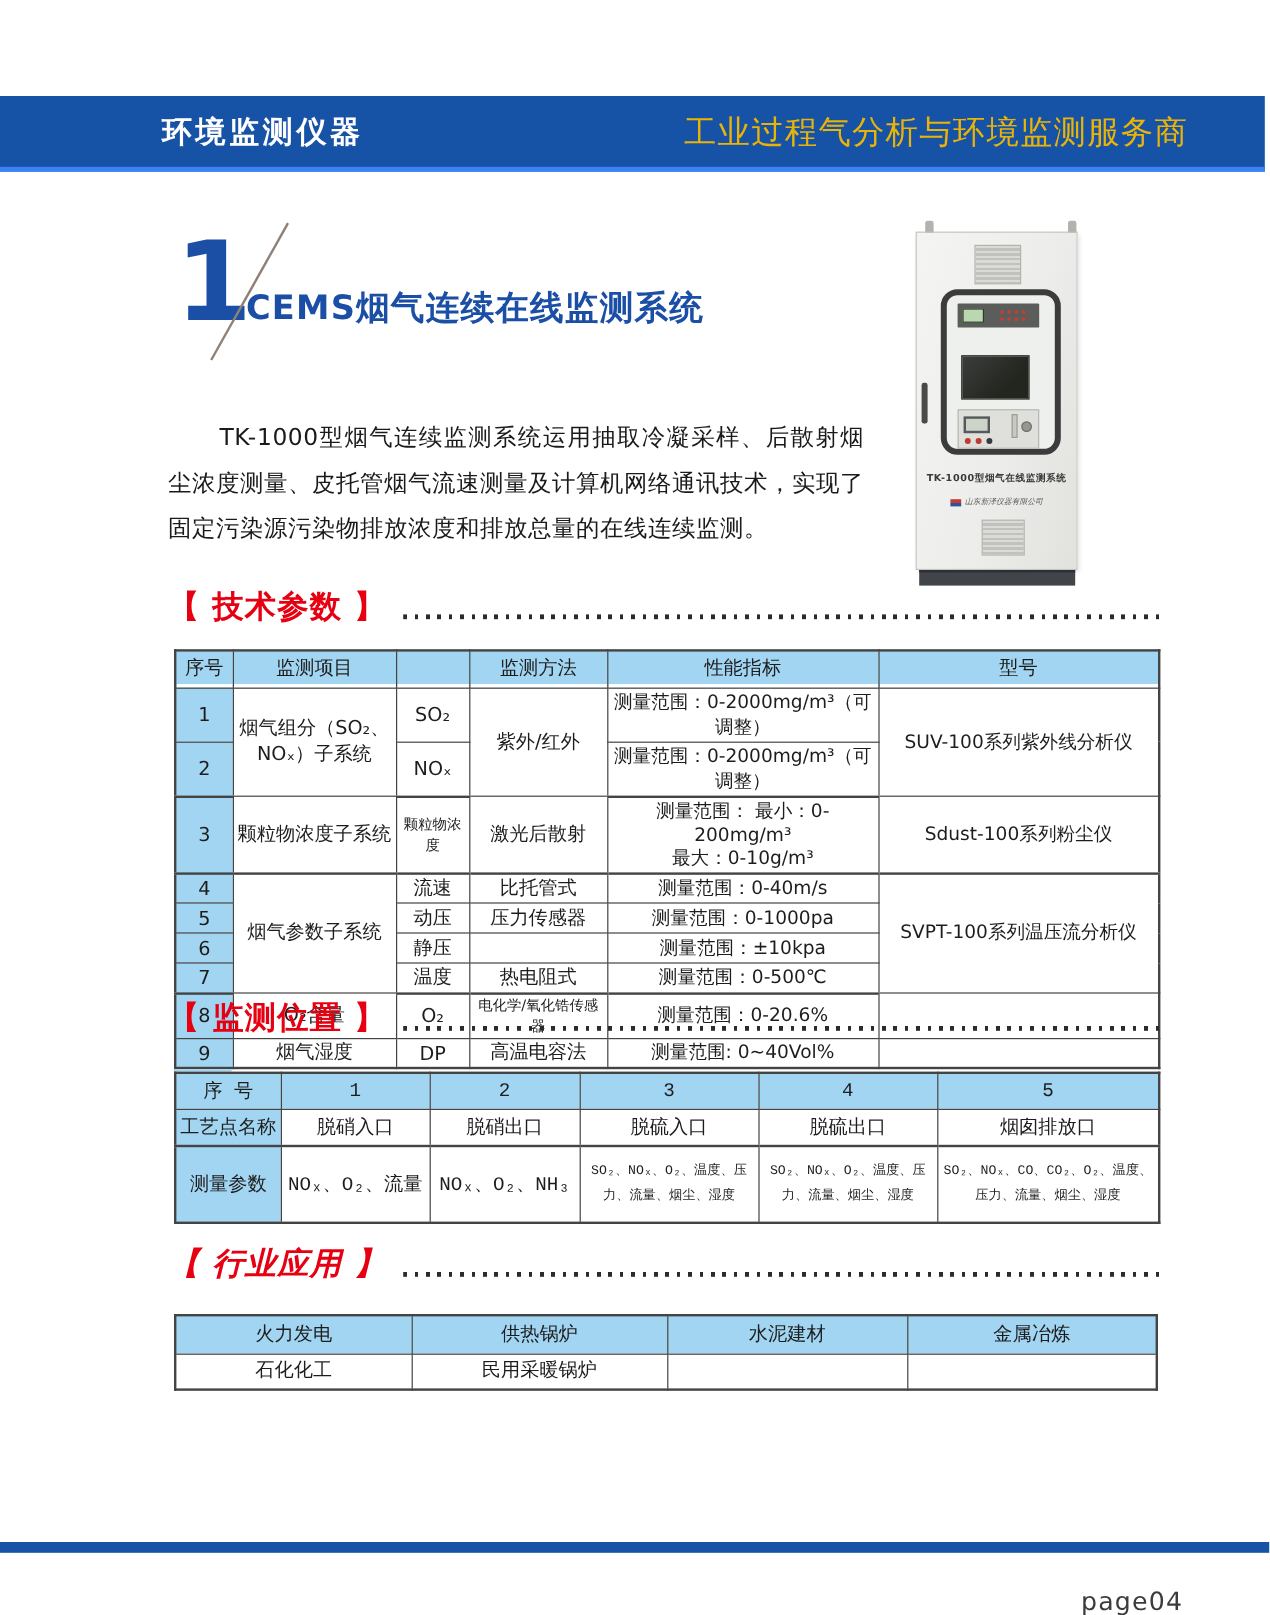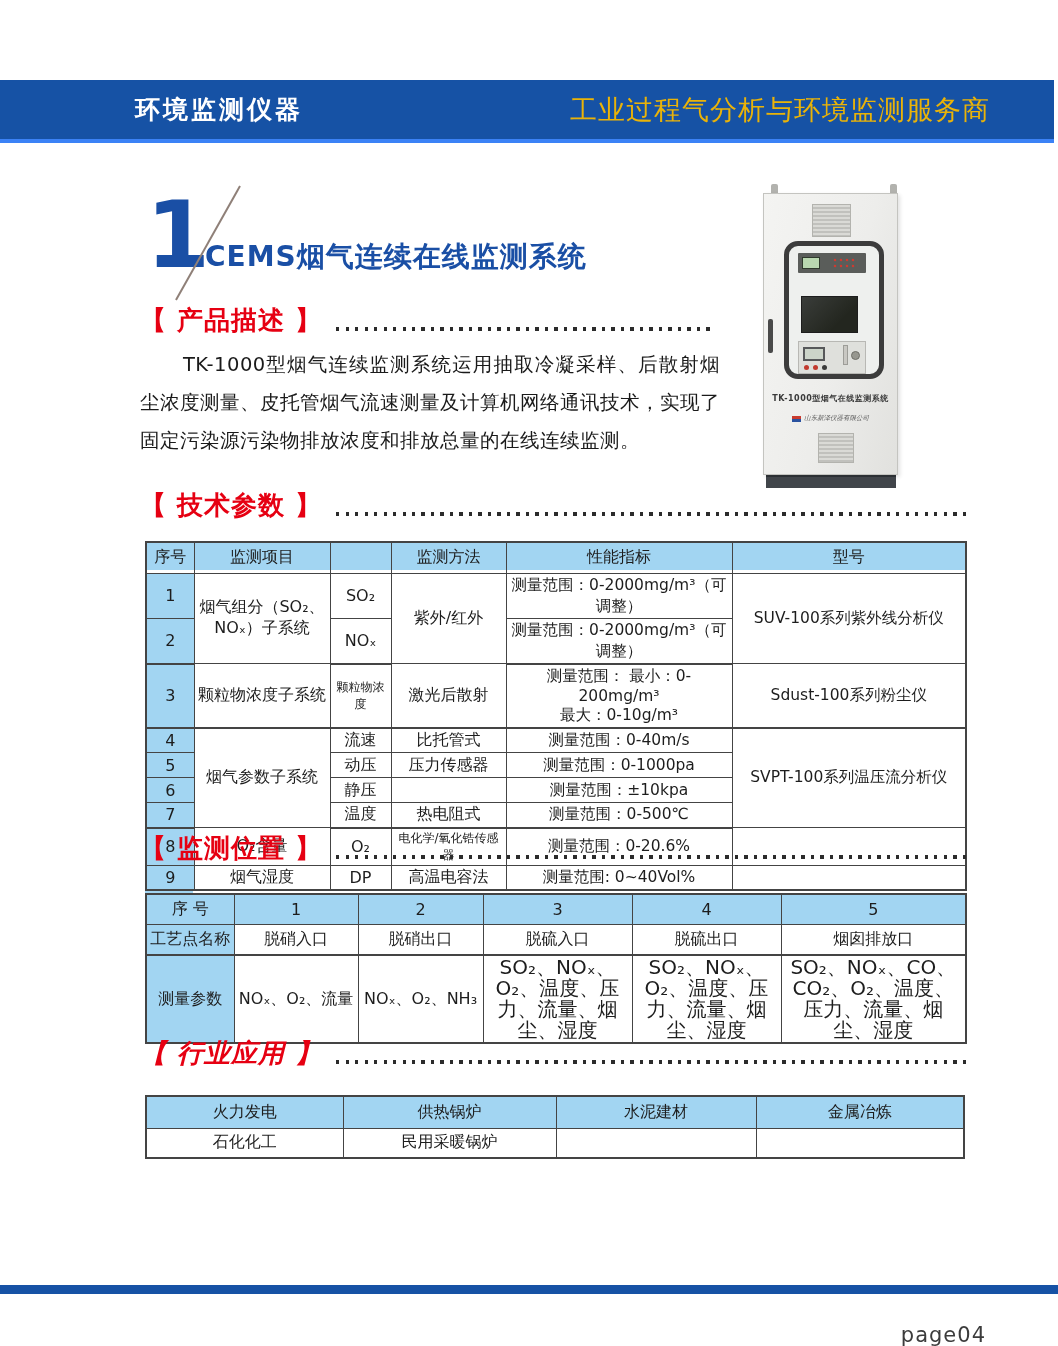--- a/index.html
+++ b/index.html
@@ -73,22 +73,22 @@
   .blue-cell { background:#a2d5f2; }
   .hdr-gap { box-shadow:inset 0 -3px 0 0 #ffffff; }
   .fs16 { font-size:16px; } .fs15 { font-size:15.5px; } .fs12 { font-size:12px; }
   tr.sep td { border-bottom-width:2px; }
 
   .tech-wrap { position:absolute; left:145px; top:541px; }
   .tech-wrap table { width:820px; }
   .artifact-tab { width:48px; height:13px; background:#a2d5f2; }
 
   .pos-wrap { position:absolute; left:145px; top:893px; }
-  .pos-wrap table { width:820px; }
-  .pos-param { font-size:20px; line-height:21px; }
+  .pos-wrap table { width:820px;font-family:Liberation Mono, monospace; }
+  .pos-param { font-size:11px; line-height:21px; }
 
   .ind-wrap { position:absolute; left:145px; top:1095px; }
   .ind-wrap table { width:818px; }
 
   
   .footer-bar { position:absolute; left:0; top:1285px; width:1058px; height:9px; background:#1652a5; }
   .page-num { position:absolute; right:72px; top:1299px; font-size:21px; color:#3c3c3c; letter-spacing:1px;margin-top:24px; }
 </style>
 </head>
 <body>
@@ -99,24 +99,20 @@
     <span class="bar-left">环境监测仪器</span>
     <span class="bar-right">工业过程气分析与环境监测服务商</span>
   </div>
 
   <div class="hero-num">1</div>
   <svg class="hero-slash" width="80" height="122">
     <line x1="72" y1="4" x2="8" y2="118" stroke="#8f8078" stroke-width="2"></line>
   </svg>
   <div class="hero-title">CEMS烟气连续在线监测系统</div>
 
-  <div class="section-head" style="top:303px; width:572px;">
-    <span class="red">【 产品描述 】</span>
-    <div class="dots" style="flex:1;"></div>
-  </div>
 
   <div class="desc-par">TK-1000型烟气连续监测系统运用抽取冷凝采样、后散射烟尘浓度测量、皮托管烟气流速测量及计算机网络通讯技术，实现了固定污染源污染物排放浓度和排放总量的在线连续监测。</div>
 
   <div class="cab-wrap">
     <div class="cab-eye" style="left:18px;"></div>
     <div class="cab-eye" style="left:137px;"></div>
     <div class="cab-body">
       <div class="cab-vent vent-top" style="left:48px; top:10px;"></div>
       <div class="cab-window" style="left:20px; top:47px;">
         <div class="cw-inst1">

